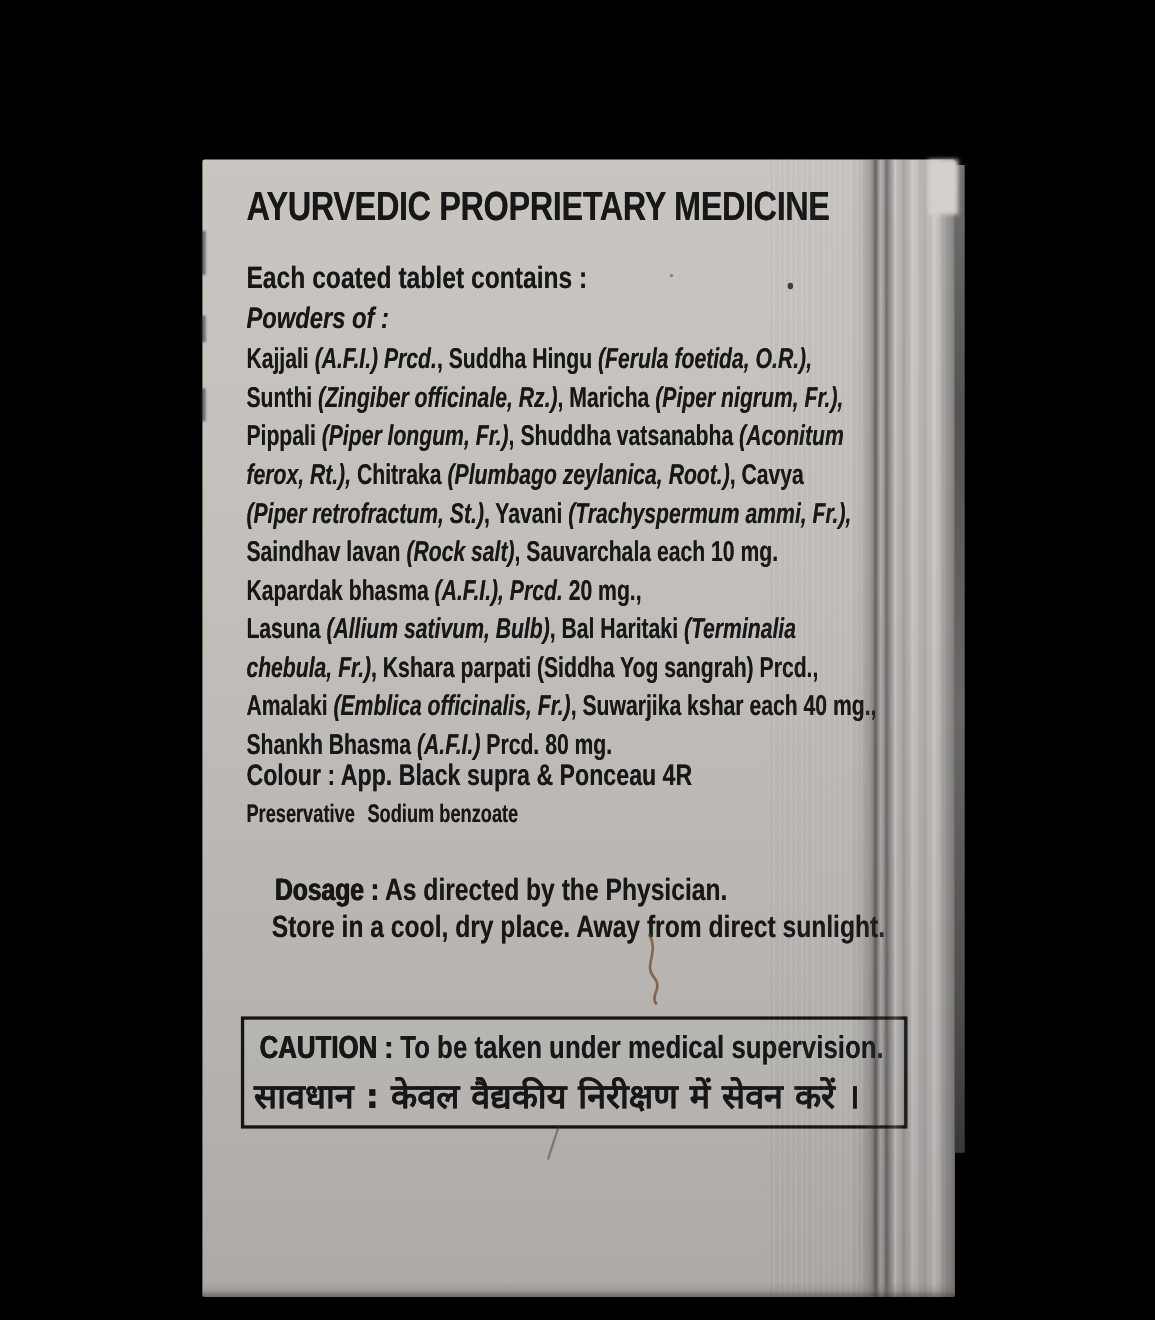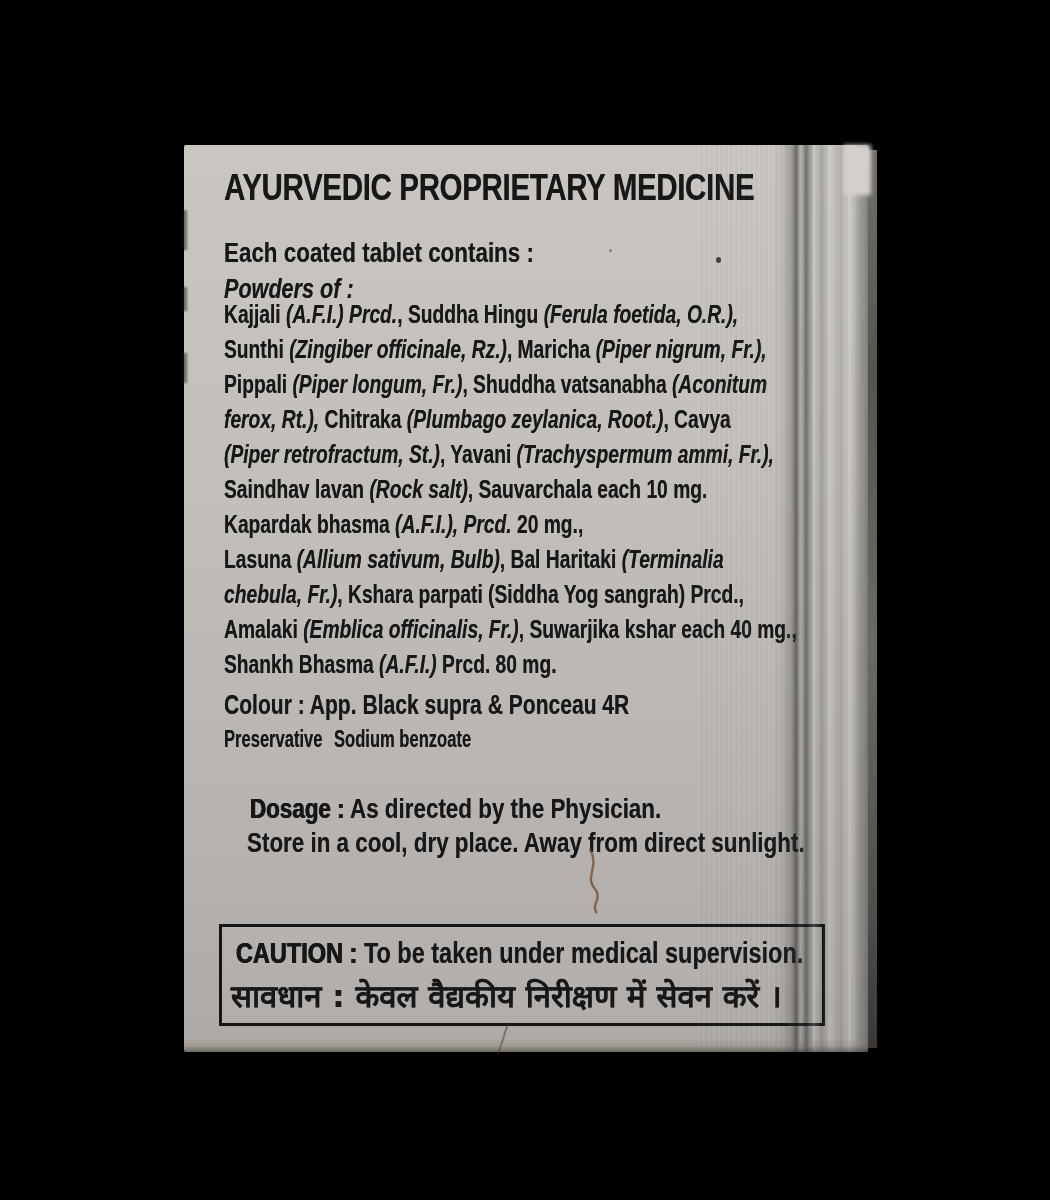--- a/index.html
+++ b/index.html
@@ -1,28 +1,28 @@
 <!DOCTYPE html>
 <html><head>
 <meta charset="utf-8">
 <style>
   html,body{margin:0;padding:0;background:#000;}
   #canvas{position:relative;width:1050px;height:1200px;background:#000;overflow:hidden;
           font-family:"Liberation Sans","DejaVu Sans",sans-serif;}
-  #label{position:absolute;left:184px;top:145px;width:684px;height:907px;
+  #label{position:absolute;left:184px;top:145px;width:684px;height:1034px;
          background:linear-gradient(180deg,#c9c6c2 0%,#c3c0bc 35%,#b7b4b1 72%,#aca9a6 100%);
          border-radius:2px;}
   #label::after{content:"";position:absolute;left:0;bottom:0;width:100%;height:13px;
          background:linear-gradient(180deg,rgba(90,85,80,0) 0%,rgba(120,100,85,.25) 55%,rgba(55,52,48,.55) 100%);}
   .line{position:absolute;white-space:pre;font-weight:700;color:#171717;
         transform-origin:0 0;text-shadow:0 0 .6px rgba(23,23,23,.65);}
   .title{left:40px;top:22px;font-size:37px;letter-spacing:-.5px;transform:scaleX(.80);}
   .contains{left:40px;top:92px;font-size:28px;transform:scaleX(.80);}
   .powders{left:40px;top:129px;font-size:27px;font-style:italic;transform:scaleX(.80);}
-  #ingredients{position:absolute;left:40px;top:152px;}
+  #ingredients{position:absolute;left:40px;top:164px;}
   .ing-line{height:35px;line-height:35px;font-size:26px;font-weight:700;color:#171717;
         transform:scaleX(.74);transform-origin:0 50%;white-space:pre;
         text-shadow:0 0 .6px rgba(23,23,23,.65);}
   .it{font-style:italic;}
   .colour{left:40px;top:545px;font-size:27px;transform:scaleX(.78);}
   .preservative{left:40px;top:581px;font-size:23px;transform:scaleX(.72);}
   .preservative .gap{display:inline-block;width:16px;}
   .dosage{left:66px;top:648px;font-size:28px;transform:scaleX(.80);}
   .store{left:63px;top:682px;font-size:28px;transform:scaleX(.80);}
   .bolder{text-shadow:.5px 0 currentColor,-.5px 0 currentColor;}

